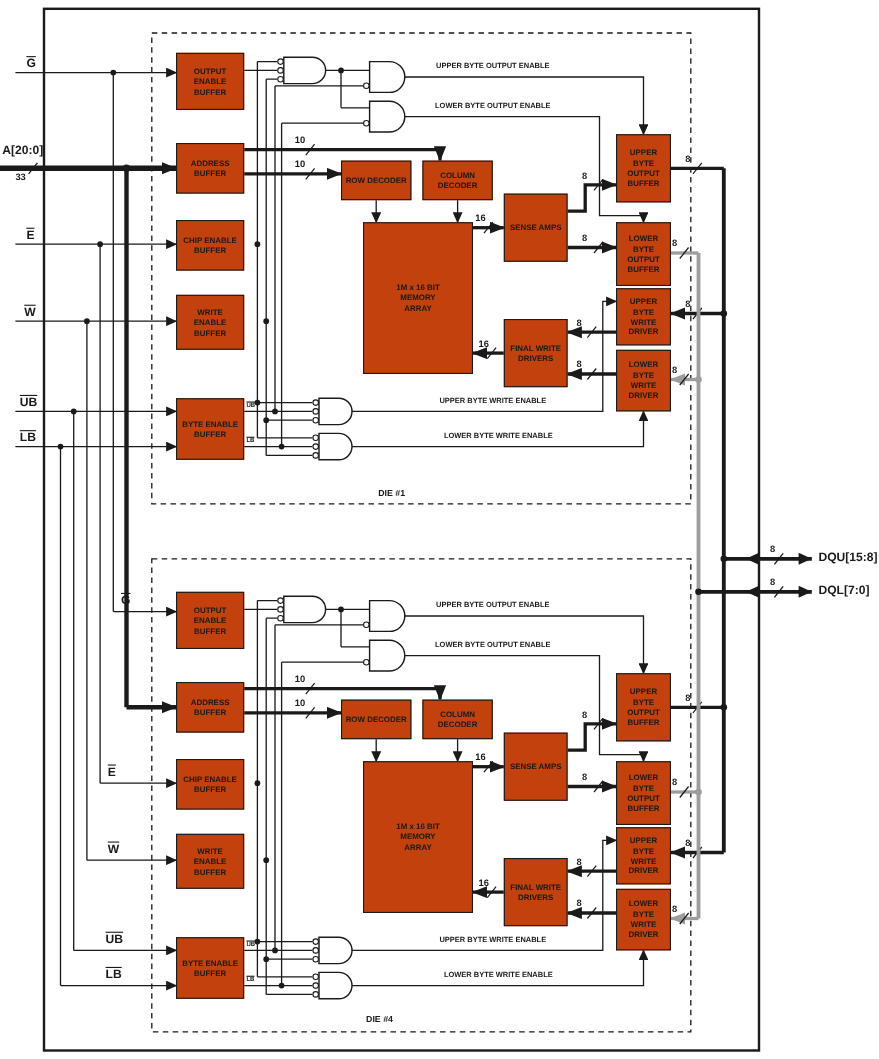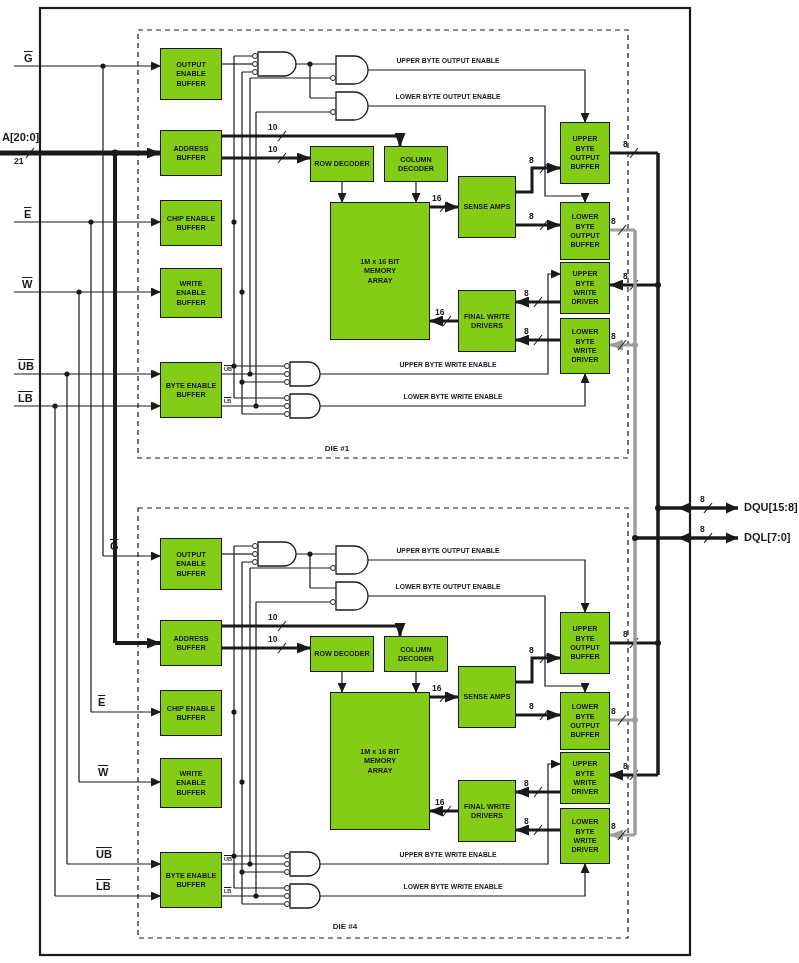--- a/index.html
+++ b/index.html
@@ -1,21 +1,21 @@
 <!DOCTYPE html>
 <html><head>
 <meta charset="utf-8">
 <style>
   * { margin:0; padding:0; box-sizing:border-box; }
   html,body { background:#ffffff; }
   body { font-family:"Liberation Sans", sans-serif; color:#1a1a1a; }
   .canvas { position:relative; width:799px; height:963px; background:#fff; overflow:hidden; }
   .wires { position:absolute; left:0; top:0; }
   .blk {
-    position:absolute; border:1.4px solid #1a1a1a; background:#84cc16;
+    position:absolute; border:1.4px solid #1a1a1a; background:#c2410c;
     display:flex; align-items:center; justify-content:center; text-align:center;
     font-size:7.2px; font-weight:bold; line-height:1.3; padding:1px 3px;
   }
   .arr { padding:1px 24px; }
   .wlabel { position:absolute; font-size:6.8px; font-weight:bold; text-align:center; white-space:nowrap; width:130px; }
   .buslabel { position:absolute; font-size:8.5px; font-weight:bold; white-space:nowrap; }
   .sig { position:absolute; font-size:11px; font-weight:bold; white-space:nowrap; }
   .ov { text-decoration:overline; }
   .dielabel { position:absolute; font-size:8px; font-weight:bold; width:60px; text-align:center; }
   .tiny { position:absolute; font-size:5.5px; font-weight:bold; text-decoration:overline; white-space:nowrap; }
@@ -234,21 +234,21 @@
 <div class="buslabel" style="left:524px;top:778px">8</div>
 <div class="buslabel" style="left:524px;top:816px">8</div>
 <div class="buslabel" style="left:623px;top:629px">8</div>
 <div class="buslabel" style="left:623px;top:761px">8</div>
 <div class="buslabel" style="left:611px;top:706px">8</div>
 <div class="buslabel" style="left:611px;top:821px">8</div>
 
 <div class="buslabel" style="left:700px;top:494px">8</div>
 <div class="buslabel" style="left:700px;top:524px">8</div>
 
-<div class="buslabel" style="left:14px;top:156px">21</div>
+<div class="buslabel" style="left:14px;top:156px">33</div>
 
 <div class="sig" style="left:24px;top:52px"><span class="ov">G</span></div>
 <div class="sig" style="left:2px;top:131px"><span>A[20:0]</span></div>
 <div class="sig" style="left:24px;top:208px"><span class="ov">E</span></div>
 <div class="sig" style="left:22px;top:278px"><span class="ov">W</span></div>
 <div class="sig" style="left:18px;top:360px"><span class="ov">UB</span></div>
 <div class="sig" style="left:18px;top:392px"><span class="ov">LB</span></div>
 
 <div class="sig" style="left:110px;top:540px"><span class="ov">G</span></div>
 <div class="sig" style="left:98px;top:696px"><span class="ov">E</span></div>
@@ -257,16 +257,16 @@
 <div class="sig" style="left:96px;top:880px"><span class="ov">LB</span></div>
 
 <div class="sig" style="left:744px;top:501px"><span>DQU[15:8]</span></div>
 <div class="sig" style="left:744px;top:531px"><span>DQL[7:0]</span></div>
 
 <div class="tiny" style="left:224px;top:366px">UB</div>
 <div class="tiny" style="left:224px;top:398px">LB</div>
 <div class="tiny" style="left:224px;top:856px">UB</div>
 <div class="tiny" style="left:224px;top:888px">LB</div>
 
-<div class="dielabel" style="left:307px;top:444px">DIE #1</div>
+<div class="dielabel" style="left:326px;top:444px">DIE #1</div>
 <div class="dielabel" style="left:315px;top:922px">DIE #4</div>
 
 </div>
 
 </body></html>

